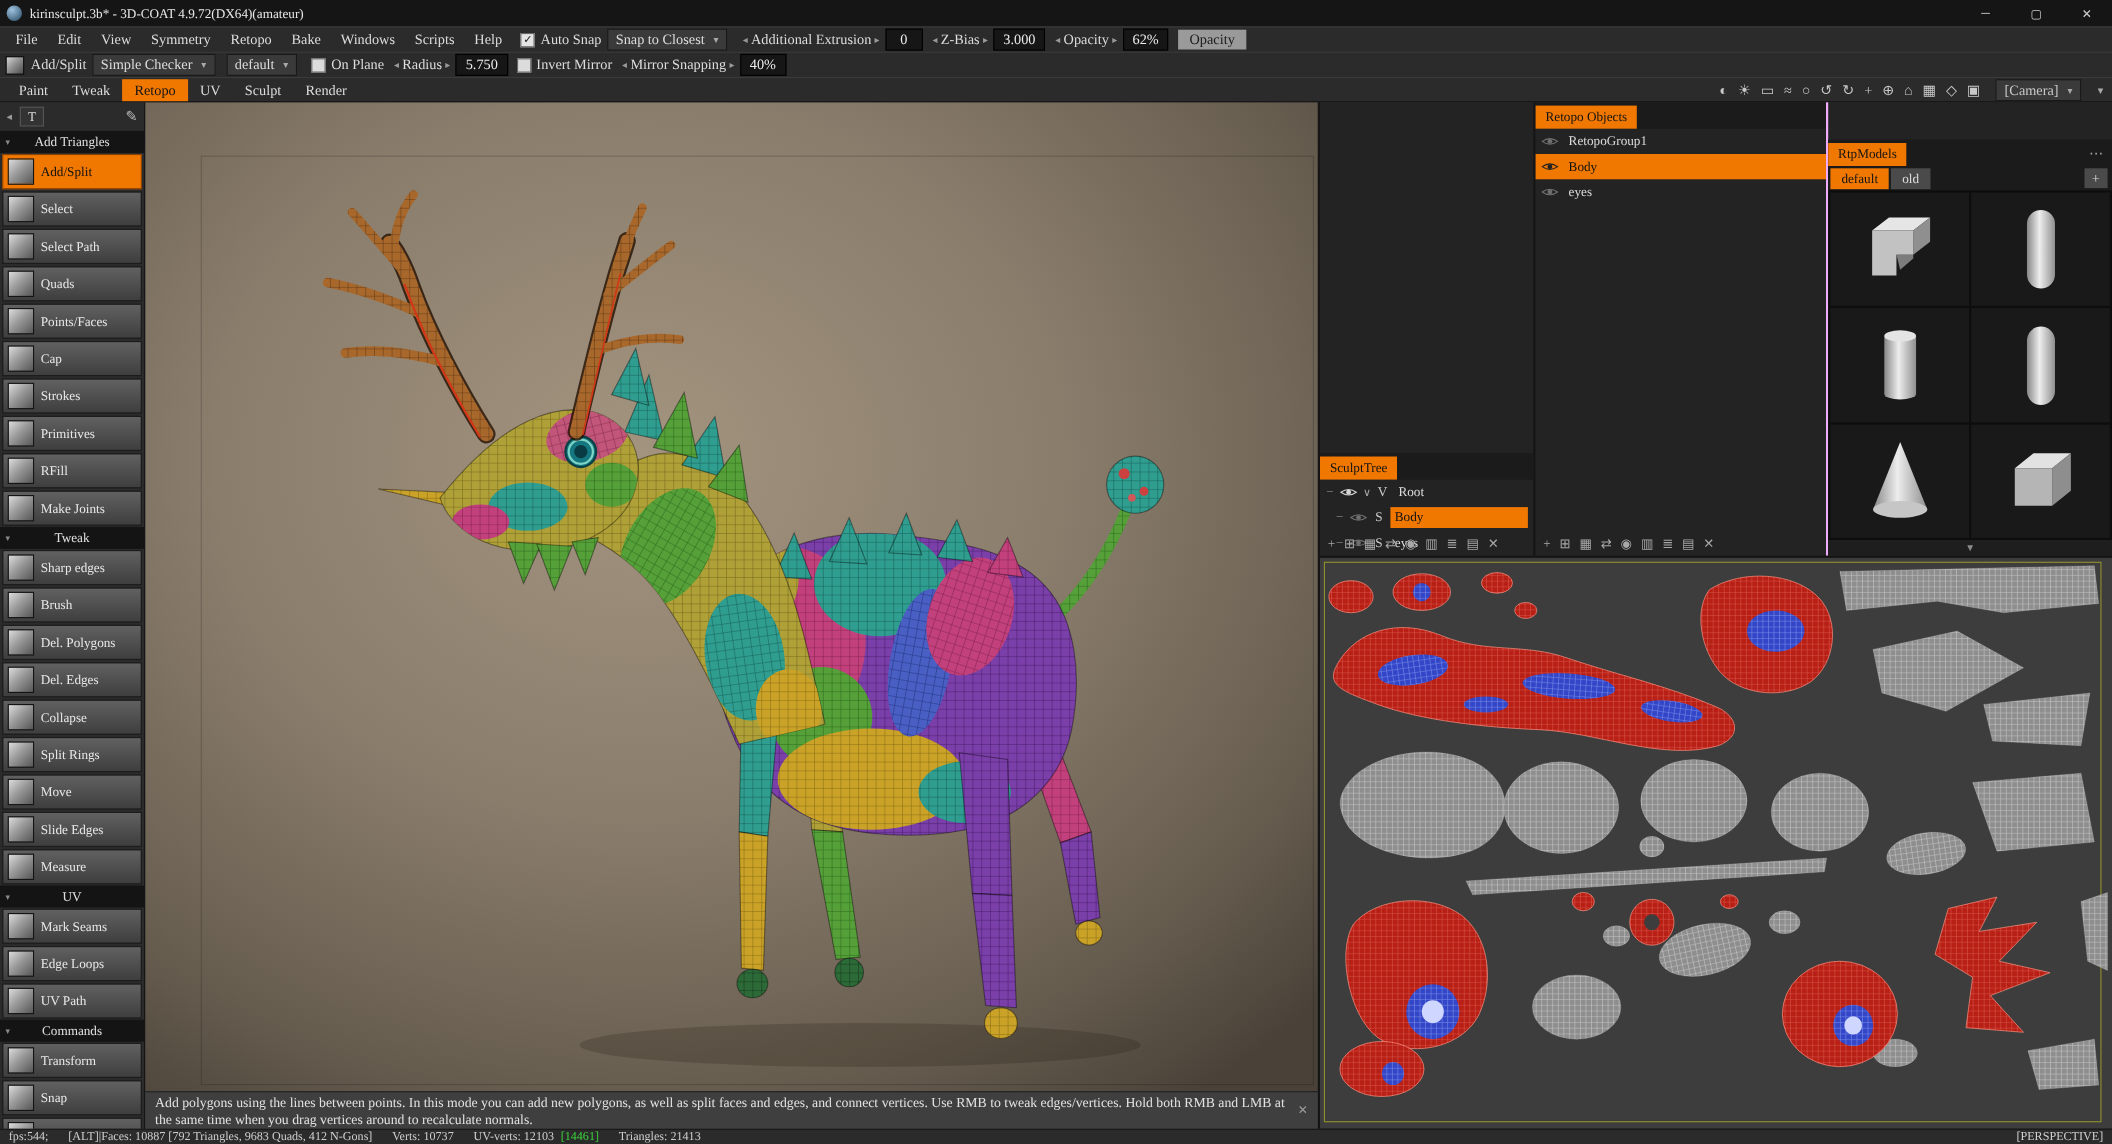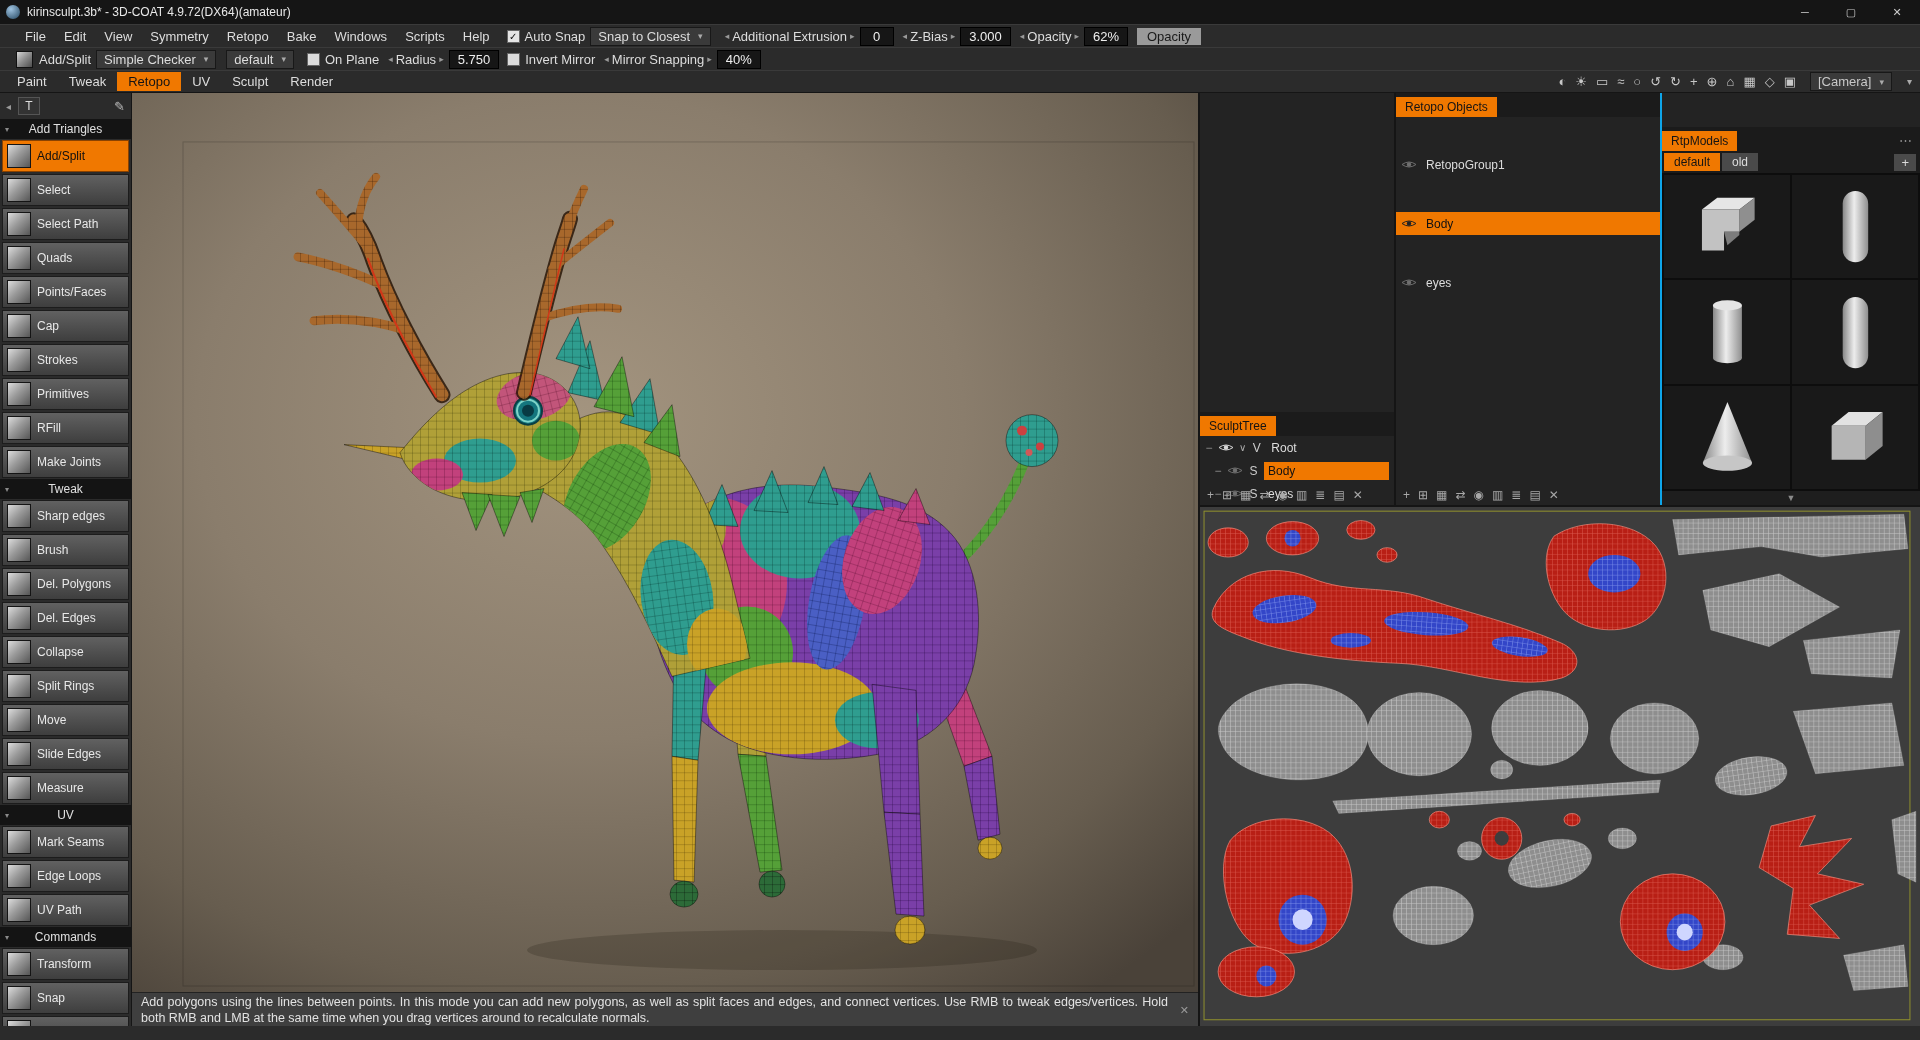--- a/index.html
+++ b/index.html
@@ -1,28 +1,28 @@
 <!DOCTYPE html>
 <html><head>
 <meta charset="utf-8">
 <style>
   * { box-sizing: border-box; margin:0; padding:0; }
   body { margin:0; background:#000; }
   .app { width:1920px; height:1040px; position:relative; overflow:hidden;
-         font-family:Liberation Sans, sans-serif; font-size:13px;
+         font-family:Liberation Serif, serif; font-size:13px;
          color:#ddd; background:#2b2b2b; user-select:none; }
 
   
   .titlebar { height:24px; background:#151515; display:flex; align-items:center; padding-left:6px; font-size:12px; color:#e8e8e8; }
   .app-icon { width:14px; height:14px; border-radius:50%; background:radial-gradient(circle at 35% 30%, #9fc3e0, #23455f); margin-right:7px; flex:none; }
   .win-btns { margin-left:auto; display:flex; height:100%; }
   .win-btn { width:46px; display:flex; align-items:center; justify-content:center; color:#ccc; font-size:11px; }
 
   
-  .menubar, .toolbar2 { height:23px; background:#2b2b2b; border-top:1px solid #3a3a3a; display:flex; align-items:center; padding:0 16px; white-space:nowrap; }
+  .menubar, .toolbar2 { height:23px; background:#2b2b2b; border-top:1px solid #3a3a3a; display:flex; align-items:center; padding:0 5px; white-space:nowrap; }
   .menu-item { padding:0 9px; }
   .cb { width:13px; height:13px; background:#e4e4e4; border:1px solid #666; display:inline-flex; align-items:center; justify-content:center; color:#111; font-size:10px; margin:0 5px 0 8px; flex:none; }
   .cb.un { background:#dcdcdc; }
   .dd { background:#3a3a3a; border:1px solid #181818; padding:1px 7px; display:inline-flex; align-items:center; gap:8px; margin:0 5px; }
   .arrow { color:#aaa; font-size:9px; }
   .spin { display:inline-flex; align-items:center; gap:3px; margin-left:9px; }
   .spin .arr { color:#999; font-size:9px; }
   .val { background:#161616; border:1px solid #000; padding:1px 8px; min-width:34px; text-align:center; margin-left:5px; color:#eee; }
   .btn-colors { background:#9a9a9a; color:#1a1a1a; padding:1px 10px; margin-left:9px; }
   .chip-icon { width:17px; height:17px; background:linear-gradient(135deg,#d6d6d6,#8c8c8c 50%,#4c4c4c); border:1px solid #111; margin-right:6px; flex:none; }
@@ -52,21 +52,21 @@
   .viewport { flex:1; position:relative; display:flex; flex-direction:column; min-width:0; }
   .vp-svg { width:100%; height:900px; display:block; }
   .helpbar { height:34px; background:#3f3f3f; border-top:1px solid #222; color:#e2e2e2; font-size:12.5px; line-height:16px; padding:1px 30px 1px 9px; text-align:justify; position:relative; flex:none; }
   .help-x { position:absolute; right:9px; top:9px; color:#999; font-size:11px; }
 
   
   .rightcol { width:722px; flex:none; display:flex; flex-direction:column; background:#232323; border-left:2px solid #151515; }
   .panels-row { height:412px; display:flex; flex:none; }
   .panel { background:#232323; position:relative; display:flex; flex-direction:column; }
   .p-sculpt { width:196px; border-right:2px solid #151515; flex:none;justify-content:flex-end; }
-  .p-retopo { width:266px; border-right:2px solid #0ea5e9; flex:none;gap:36px; }
+  .p-retopo { width:266px; border-right:2px solid #f0abfc; flex:none; }
   .p-rtp { flex:1;margin-top:34px; }
   .phdr { height:24px; background:#1b1b1b; display:flex; align-items:flex-end; flex:none; }
   .ptab { background:#f07800; color:#141414; padding:3px 9px 3px 9px; font-size:12px; }
   .dots { margin-left:auto; padding:0 8px 3px 0; color:#aaa; }
   .trow { height:23px; display:flex; align-items:center; font-size:12px; gap:5px; padding:0 5px; }
   .trow .exp { color:#8a8a8a; width:8px; text-align:center; flex:none; }
   .trow .badge { color:#ccc; width:11px; text-align:center; flex:none; }
   .trow .caret { color:#aaa; font-size:10px; flex:none; }
   .trow .lbl { padding:0 4px; }
   .lbl.grow { flex:1; }
@@ -718,14 +718,23 @@
             <circle cx="482" cy="408" r="8" fill="#cfd6ff" stroke="none"></circle>
             <path d="M 568,306 L 612,296 L 596,326 L 648,318 L 614,352 L 660,362 L 606,382 L 636,414 L 584,410 L 590,366 L 556,346 Z" fill="url(#uvR)" stroke="#ff9585"></path>
             <ellipse cx="238" cy="300" rx="10" ry="8" fill="url(#uvR)" stroke="#ff9585"></ellipse>
             <ellipse cx="370" cy="300" rx="8" ry="6" fill="url(#uvR)" stroke="#ff9585"></ellipse>
           </g>
         </svg>
       </div>
     </div>
   </div>
 
+  <div class="statusbar">
+    <span>fps:544;</span>
+    <span>[ALT]|Faces: 10887 [792 Triangles, 9683 Quads, 412 N-Gons]</span>
+    <span>Verts: 10737</span>
+    <span style="margin-right:0">UV-verts: 12103</span>
+    <span class="green" style="margin-left:-12px">[14461]</span>
+    <span>Triangles: 21413</span>
+    <span class="status-right">[PERSPECTIVE]</span>
+  </div>
 
 </div>
 
 </body></html>

